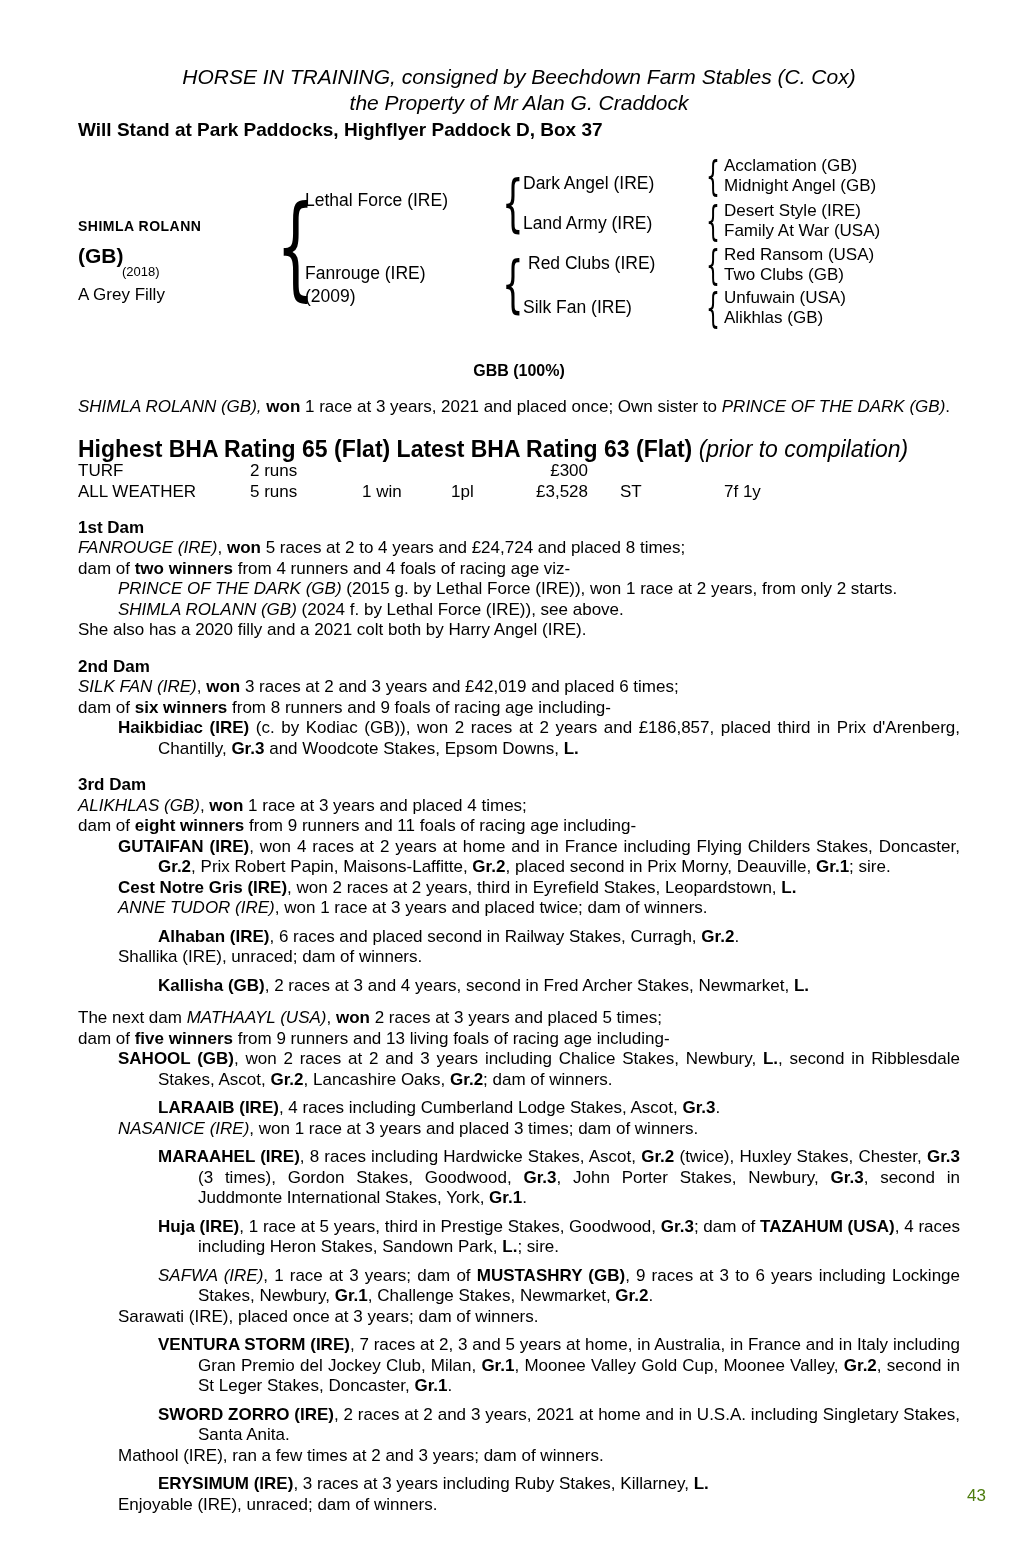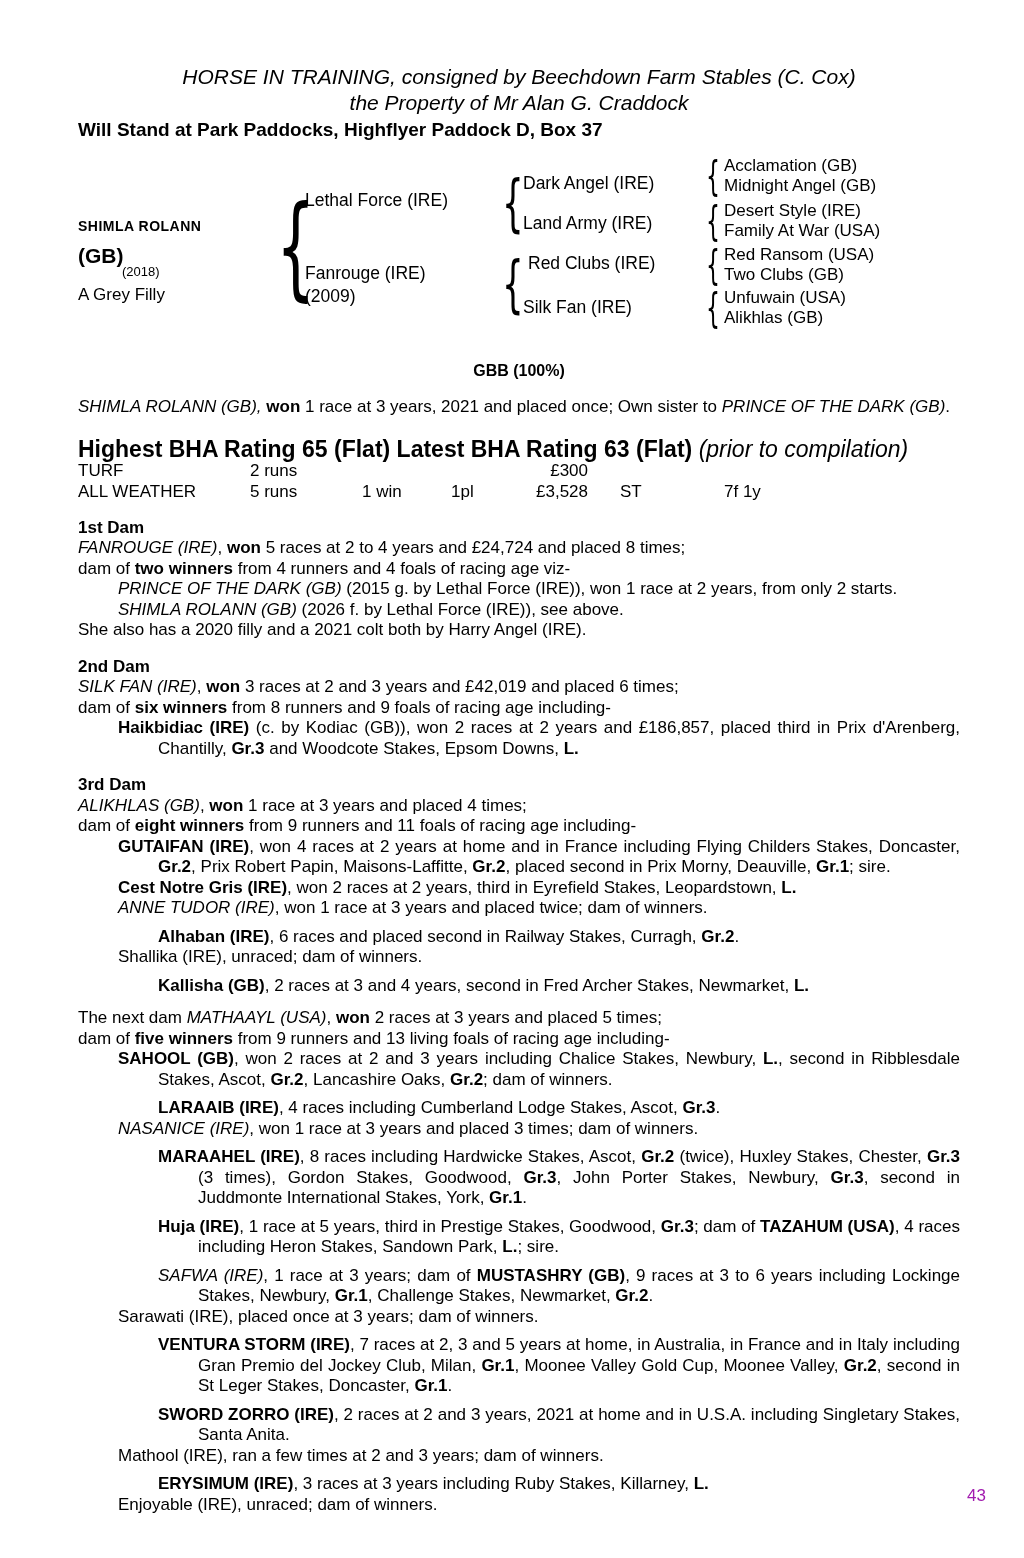--- a/index.html
+++ b/index.html
@@ -61,21 +61,21 @@
   .rr-surface{width:172px;}
   .rr-runs{width:112px;}
   .rr-wins{width:89px;}
   .rr-places{width:65px;}
   .rr-earn{width:72px;text-align:right;}
   .rr-st{width:89px;padding-left:32px;box-sizing:content-box;}
   .rr-dist{padding-left:15px;}
   .section{margin-top:16px;}
   .section-heading{font-weight:bold;font-size:17px;line-height:20.5px;}
   .nextdam{margin-top:12px;}
-  .page-number{position:absolute;right:38px;top:1486px;font-size:17px;color:#a21caf;}
+  .page-number{position:absolute;right:38px;top:1486px;font-size:17px;color:#4d7c0f;}
 </style>
 </head>
 <body>
 
 <div class="page">
 
   <div class="hdr-line">HORSE IN TRAINING, consigned by Beechdown Farm Stables (C. Cox)</div>
   <div class="hdr-line">the Property of Mr Alan G. Craddock</div>
   <div class="hdr-stand">Will Stand at Park Paddocks, Highflyer Paddock D, Box 37</div>
 
@@ -136,21 +136,21 @@
       <span class="rr-st">ST</span>
       <span class="rr-dist">7f 1y</span>
     </div>
   </div>
 
   <div class="section">
     <div class="section-heading">1st Dam</div>
     <div class="para ind0"><span class="sg-i">FANROUGE (IRE)</span><span>, </span><span class="sg-b">won</span><span> 5 races at 2 to 4 years and £24,724 and placed 8 times;</span></div>
     <div class="para ind0"><span>dam of </span><span class="sg-b">two winners</span><span> from 4 runners and 4 foals of racing age viz-</span></div>
     <div class="para ind1"><span class="sg-i">PRINCE OF THE DARK (GB)</span><span> (2015 g. by Lethal Force (IRE)), won 1 race at 2 years, from only 2 starts.</span></div>
-    <div class="para ind1"><span class="sg-i">SHIMLA ROLANN (GB)</span><span> (2026 f. by Lethal Force (IRE)), see above.</span></div>
+    <div class="para ind1"><span class="sg-i">SHIMLA ROLANN (GB)</span><span> (2024 f. by Lethal Force (IRE)), see above.</span></div>
     <div class="para ind0"><span>She also has a 2020 filly and a 2021 colt both by Harry Angel (IRE).</span></div>
   </div>
 
   <div class="section">
     <div class="section-heading">2nd Dam</div>
     <div class="para ind0"><span class="sg-i">SILK FAN (IRE)</span><span>, </span><span class="sg-b">won</span><span> 3 races at 2 and 3 years and £42,019 and placed 6 times;</span></div>
     <div class="para ind0"><span>dam of </span><span class="sg-b">six winners</span><span> from 8 runners and 9 foals of racing age including-</span></div>
     <div class="para ind1"><span class="sg-b">Haikbidiac (IRE)</span><span> (c. by Kodiac (GB)), won 2 races at 2 years and £186,857, placed third in Prix d'Arenberg, Chantilly, </span><span class="sg-b">Gr.3</span><span> and Woodcote Stakes, Epsom Downs, </span><span class="sg-b">L.</span></div>
   </div>
 

